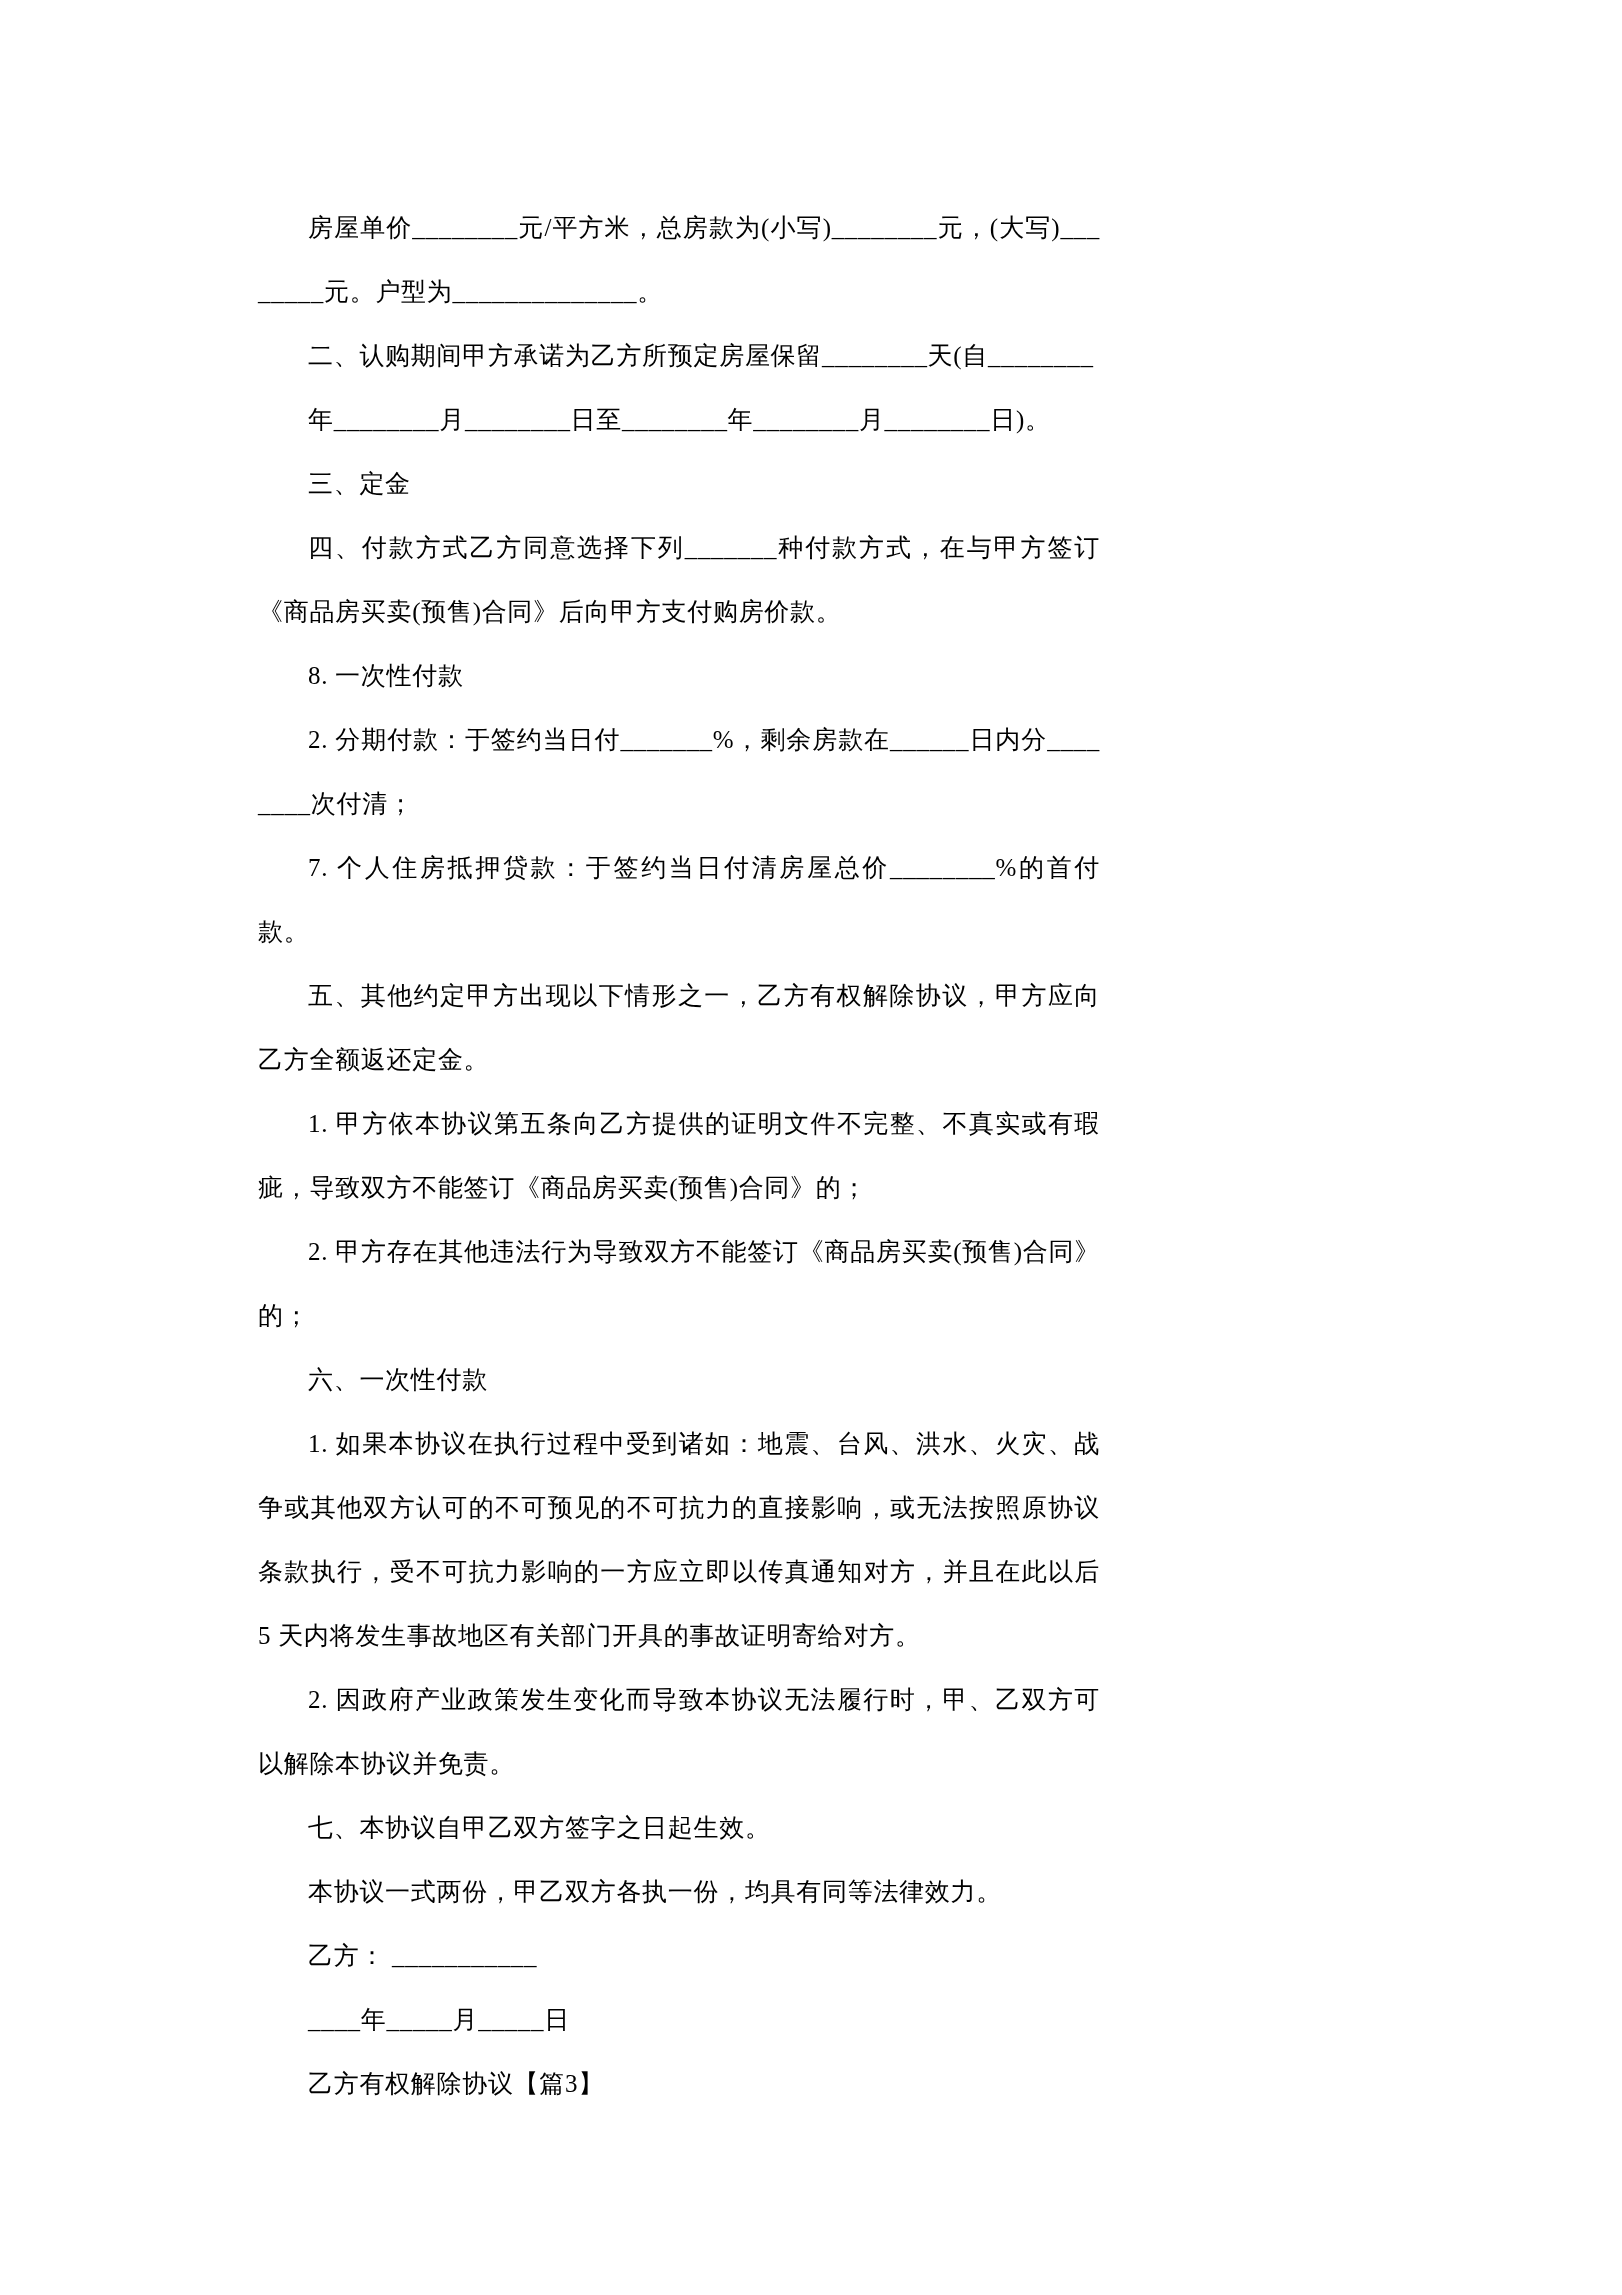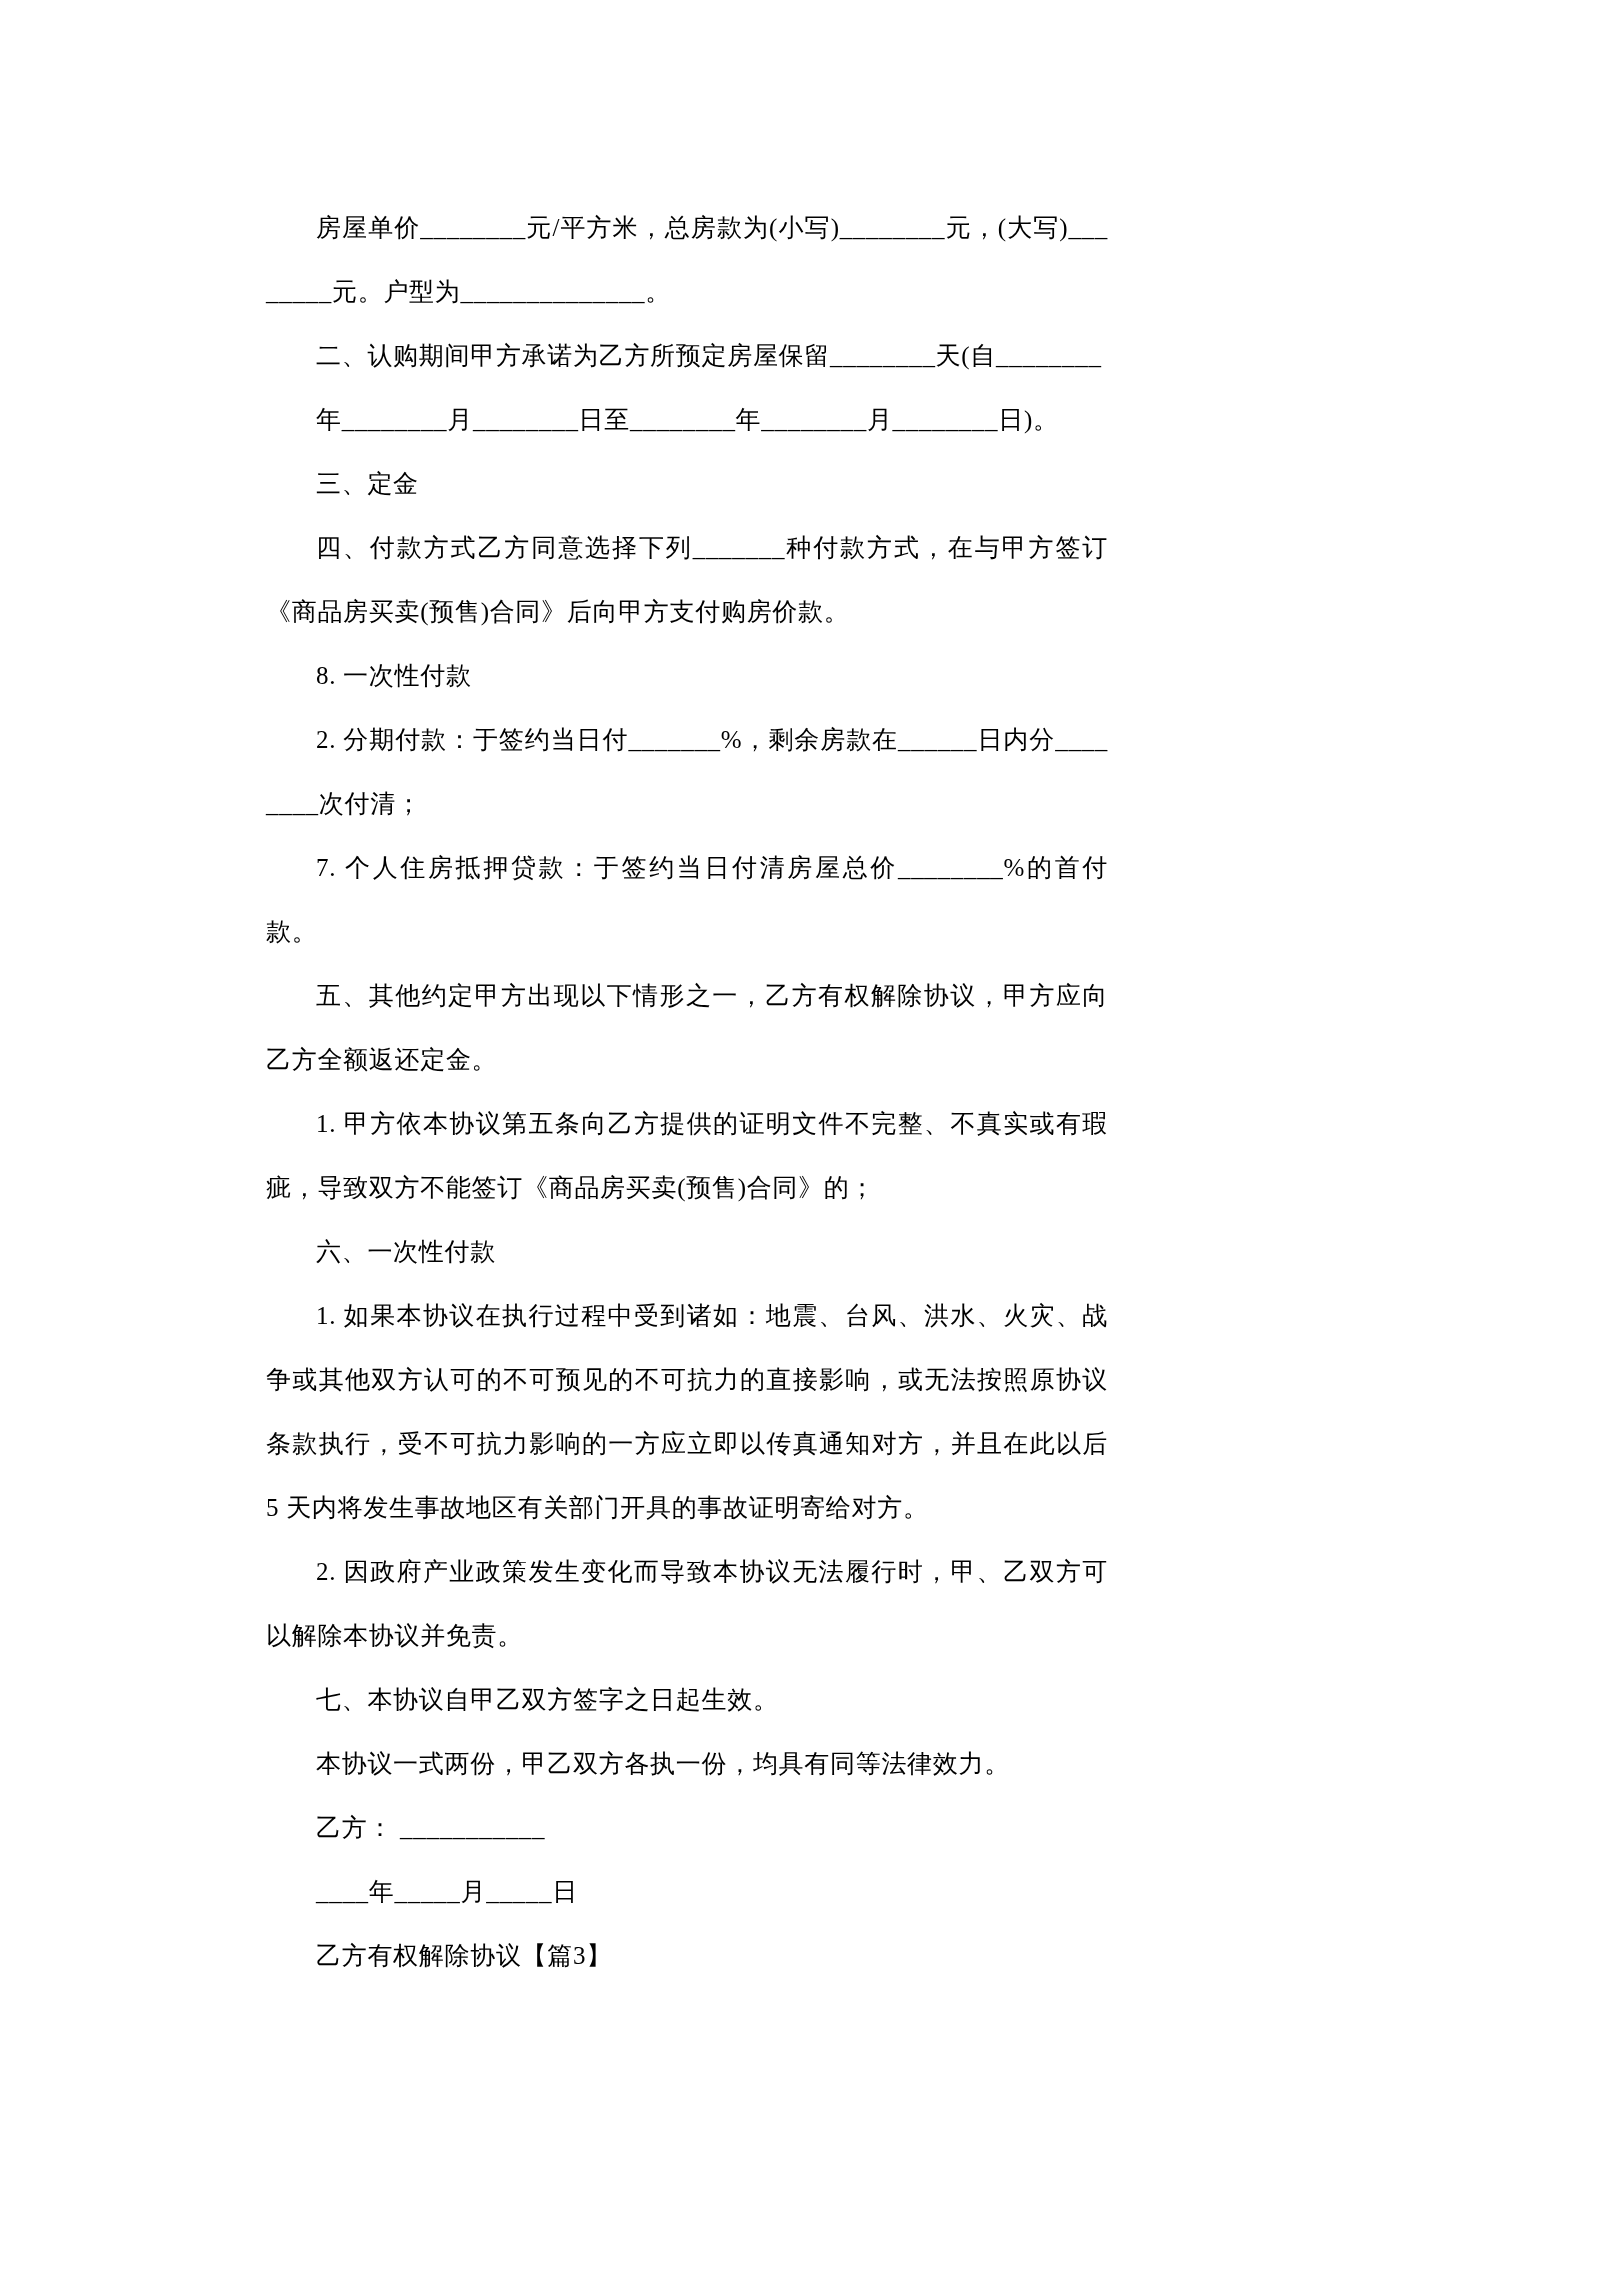--- a/index.html
+++ b/index.html
@@ -12,21 +12,20 @@
     width: 1296px;
     height: 2295px;
     background: #ffffff;
     box-sizing: border-box;
     padding: 196px 196px 8px 258px;
     font-family: "Liberation Serif", serif;
     font-size: 25px;
     line-height: 64px;
     color: #000000;
     overflow: hidden;
-    margin-left: 8px;
   }
   .page p {
     margin: 0;
     text-indent: 2em;
     text-align: justify;
     word-break: break-all;
     letter-spacing: 0.7px;
   }
 </style>
 </head>
@@ -36,20 +35,21 @@
   <p>房屋单价________元/平方米，总房款为(小写)________元，(大写)________元。户型为______________。</p>
   <p>二、认购期间甲方承诺为乙方所预定房屋保留________天(自________</p>
   <p>年________月________日至________年________月________日)。</p>
   <p>三、定金</p>
   <p>四、付款方式乙方同意选择下列_______种付款方式，在与甲方签订《商品房买卖(预售)合同》后向甲方支付购房价款。</p>
   <p>8. 一次性付款</p>
   <p>2. 分期付款：于签约当日付_______%，剩余房款在______日内分________次付清；</p>
   <p>7. 个人住房抵押贷款：于签约当日付清房屋总价________%的首付款。</p>
   <p>五、其他约定甲方出现以下情形之一，乙方有权解除协议，甲方应向乙方全额返还定金。</p>
   <p>1. 甲方依本协议第五条向乙方提供的证明文件不完整、不真实或有瑕疵，导致双方不能签订《商品房买卖(预售)合同》的；</p>
+  <p>2. 甲方存在其他违法行为导致双方不能签订《商品房买卖(预售)合同》的；</p>
   <p>六、一次性付款</p>
   <p>1. 如果本协议在执行过程中受到诸如：地震、台风、洪水、火灾、战争或其他双方认可的不可预见的不可抗力的直接影响，或无法按照原协议条款执行，受不可抗力影响的一方应立即以传真通知对方，并且在此以后 5 天内将发生事故地区有关部门开具的事故证明寄给对方。</p>
   <p>2. 因政府产业政策发生变化而导致本协议无法履行时，甲、乙双方可以解除本协议并免责。</p>
   <p>七、本协议自甲乙双方签字之日起生效。</p>
   <p>本协议一式两份，甲乙双方各执一份，均具有同等法律效力。</p>
   <p>乙方： ___________</p>
   <p>____年_____月_____日</p>
   <p>乙方有权解除协议【篇3】</p>
 </div>
 

